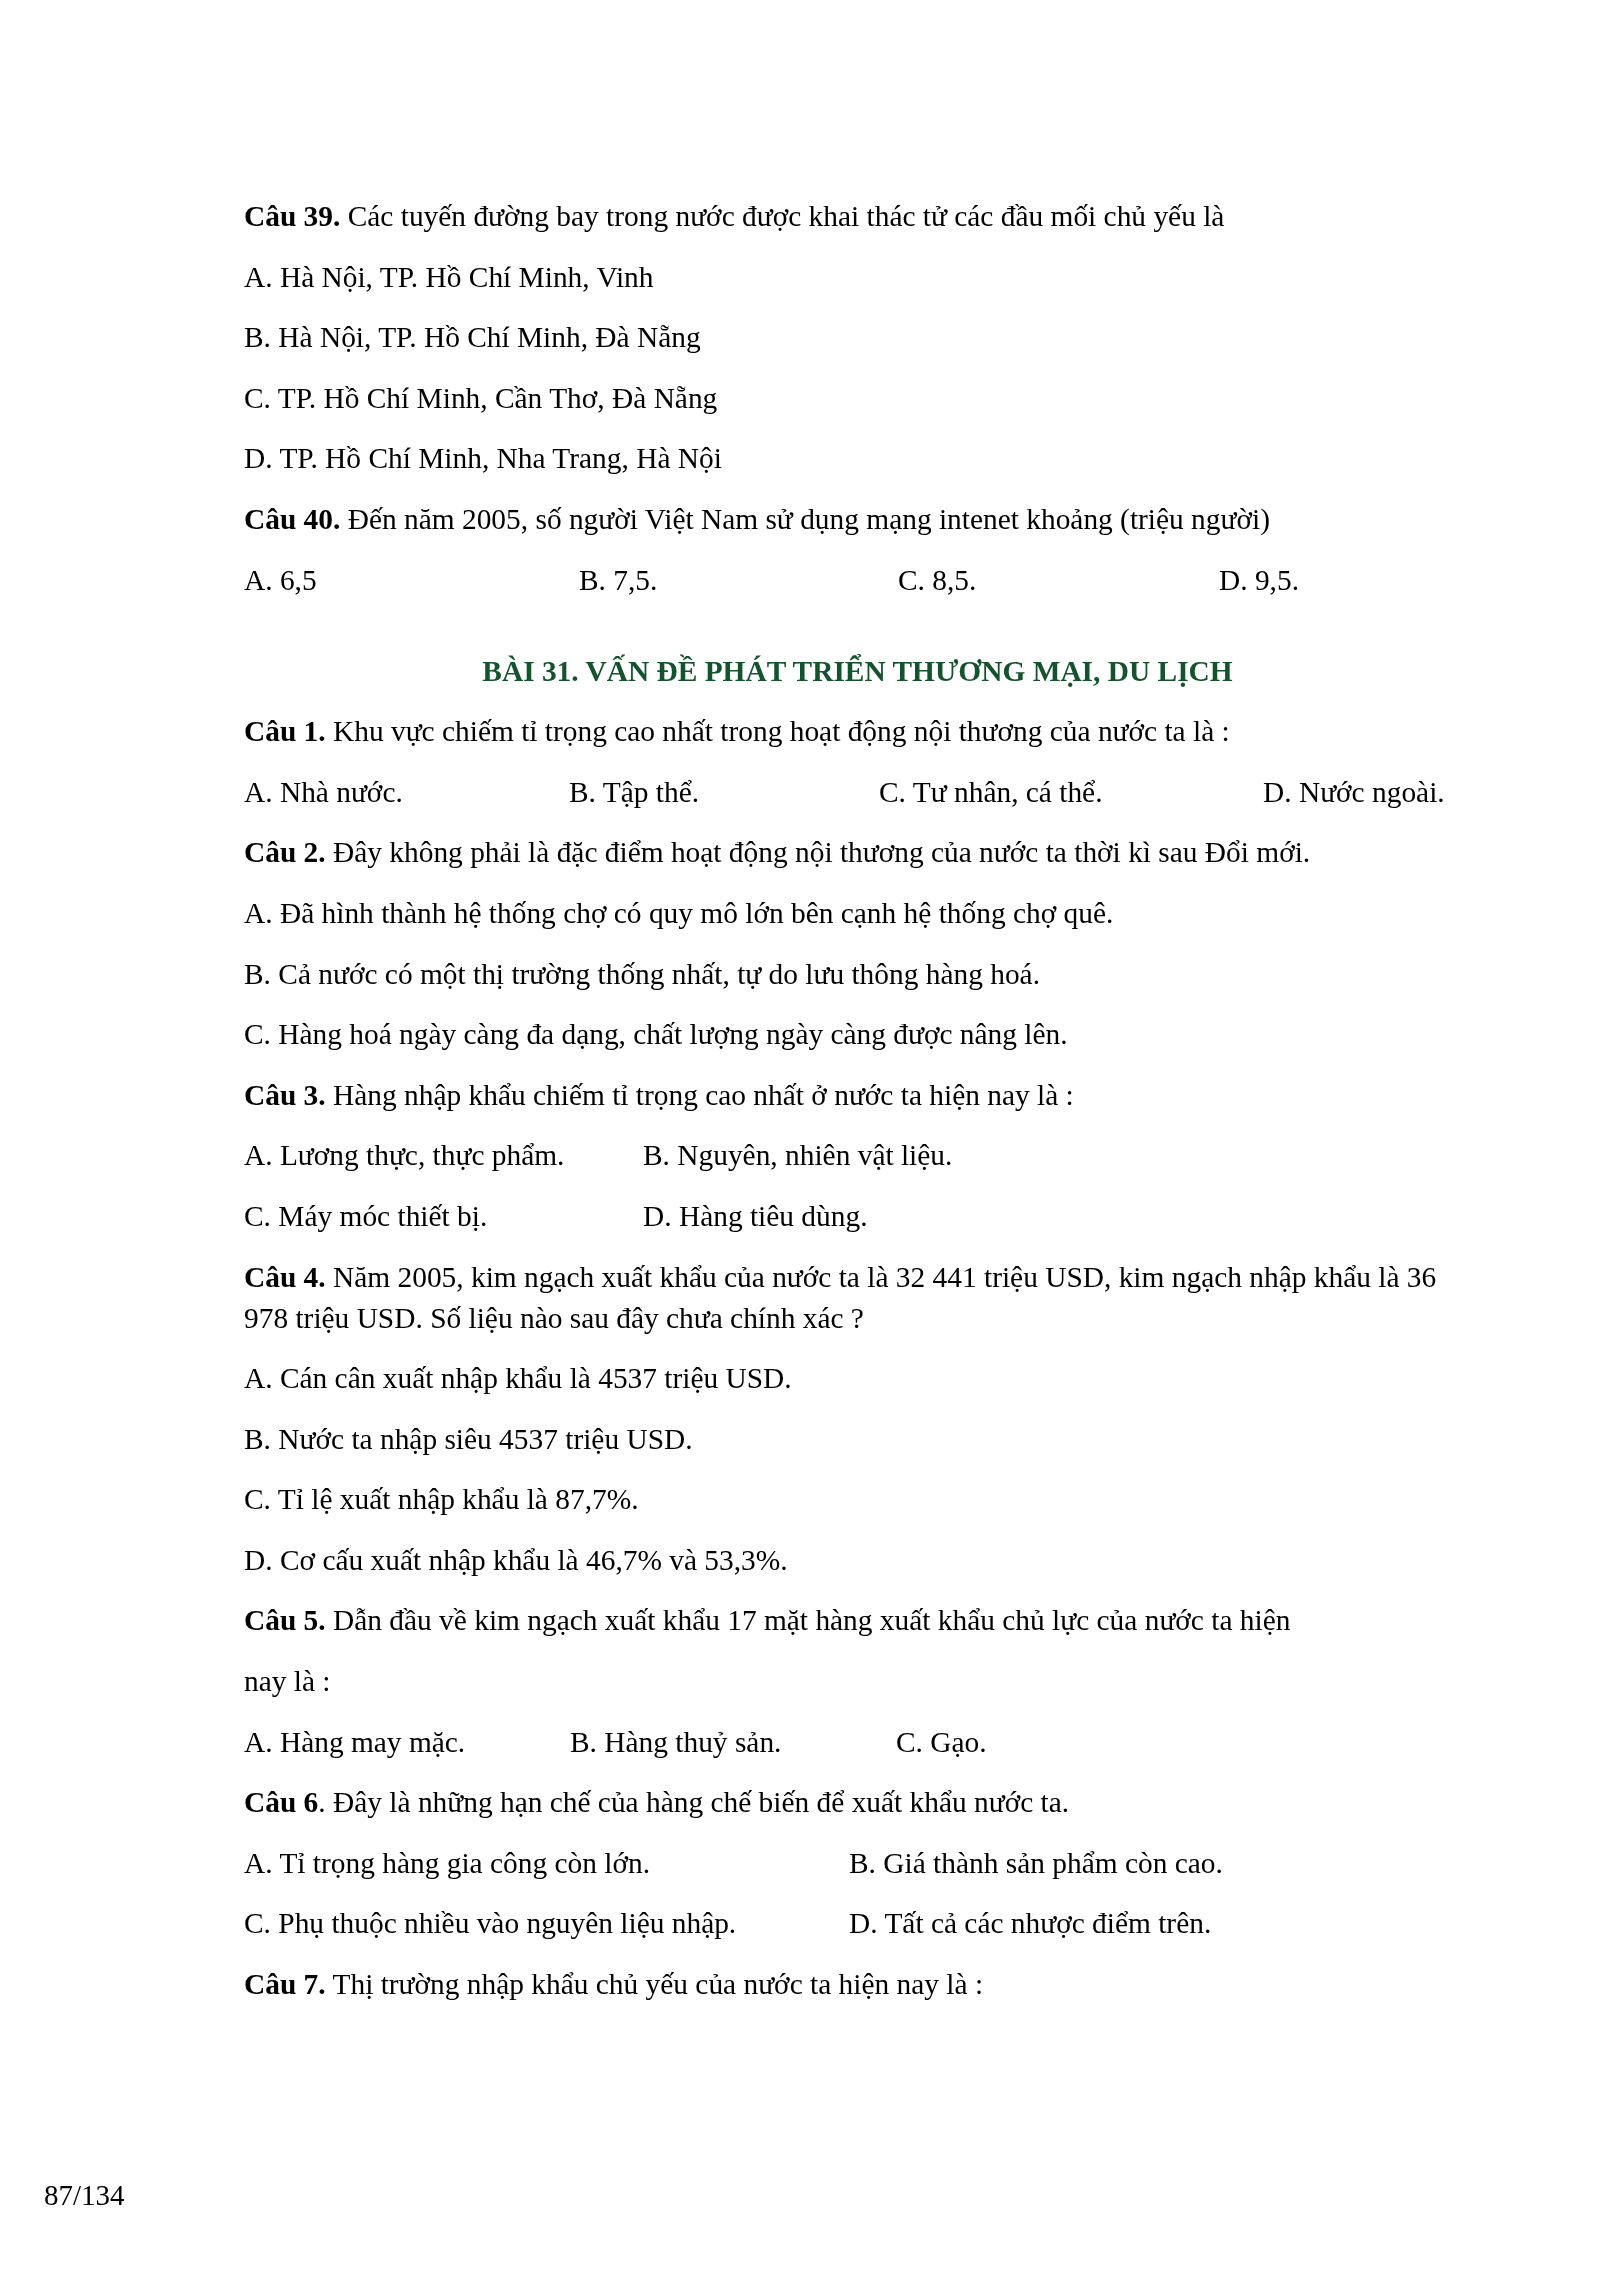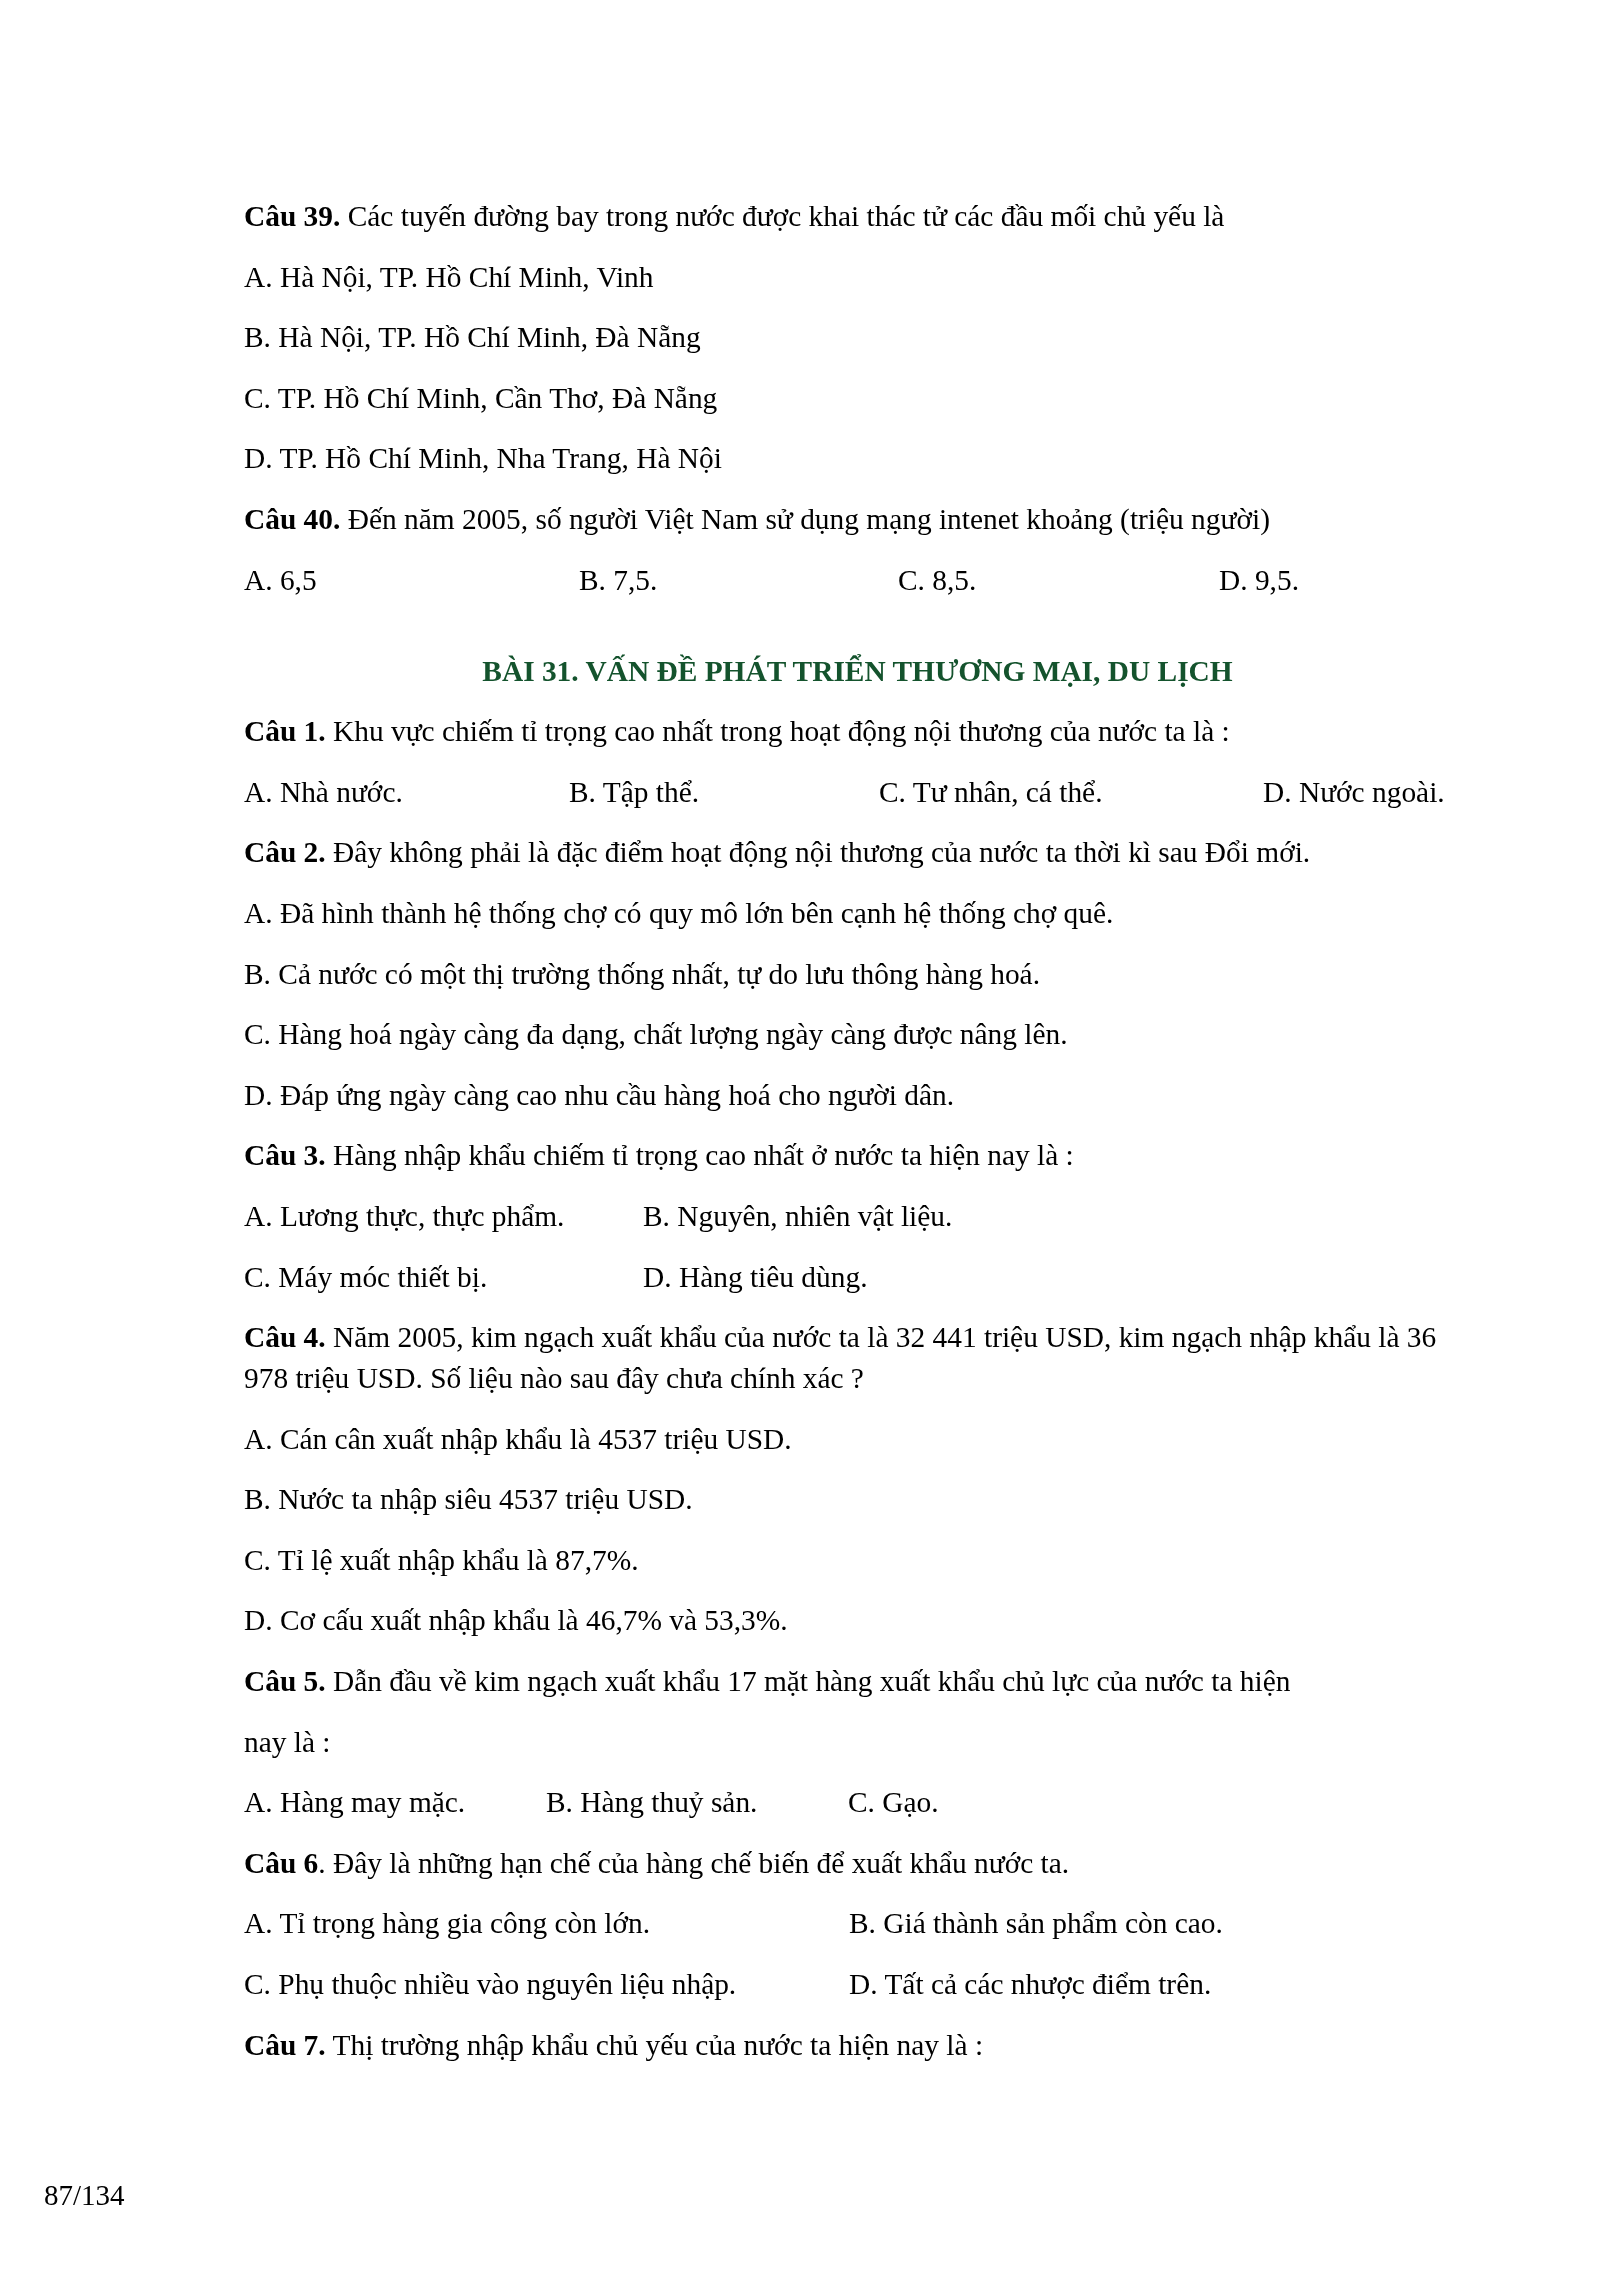--- a/index.html
+++ b/index.html
@@ -36,21 +36,21 @@
   .opts {
     display: grid;
   }
   .opts span {
     display: block;
     white-space: nowrap;
   }
   .c40 { grid-template-columns: 335px 319px 321px 1fr; }
   .c1  { grid-template-columns: 325px 310px 384px 1fr; }
   .c3  { grid-template-columns: 399px 1fr; }
-  .c5  { grid-template-columns: 302px 302px 251px 1fr; }
+  .c5  { grid-template-columns: 302px 302px 251px 1fr; gap: 24px; }
   .c6  { grid-template-columns: 605px 1fr; }
   .footer {
     position: absolute;
     left: 0;
     width: 100%;
     top: 2179px;
     text-align: left;
     font-size: 29px;
   }
 </style>
@@ -76,21 +76,20 @@
       <p class="opts c1">
         <span>A. Nhà nước.</span>
         <span>B. Tập thể.</span>
         <span>C. Tư nhân, cá thể.</span>
         <span>D. Nước ngoài.</span>
       </p>
       <p><b>Câu 2.</b> Đây không phải là đặc điểm hoạt động nội thương của nước ta thời kì sau Đổi mới.</p>
       <p>A. Đã hình thành hệ thống chợ có quy mô lớn bên cạnh hệ thống chợ quê.</p>
       <p>B. Cả nước có một thị trường thống nhất, tự do lưu thông hàng hoá.</p>
       <p>C. Hàng hoá ngày càng đa dạng, chất lượng ngày càng được nâng lên.</p>
-      <p>D. Đáp ứng ngày càng cao nhu cầu hàng hoá cho người dân.</p>
       <p><b>Câu 3.</b> Hàng nhập khẩu chiếm tỉ trọng cao nhất ở nước ta hiện nay là :</p>
       <p class="opts c3">
         <span>A. Lương thực, thực phẩm.</span>
         <span>B. Nguyên, nhiên vật liệu.</span>
       </p>
       <p class="opts c3">
         <span>C. Máy móc thiết bị.</span>
         <span>D. Hàng tiêu dùng.</span>
       </p>
       <p><b>Câu 4.</b> Năm 2005, kim ngạch xuất khẩu của nước ta là 32 441 triệu USD, kim ngạch nhập khẩu là 36 978 triệu USD. Số liệu nào sau đây chưa chính xác ?</p>

